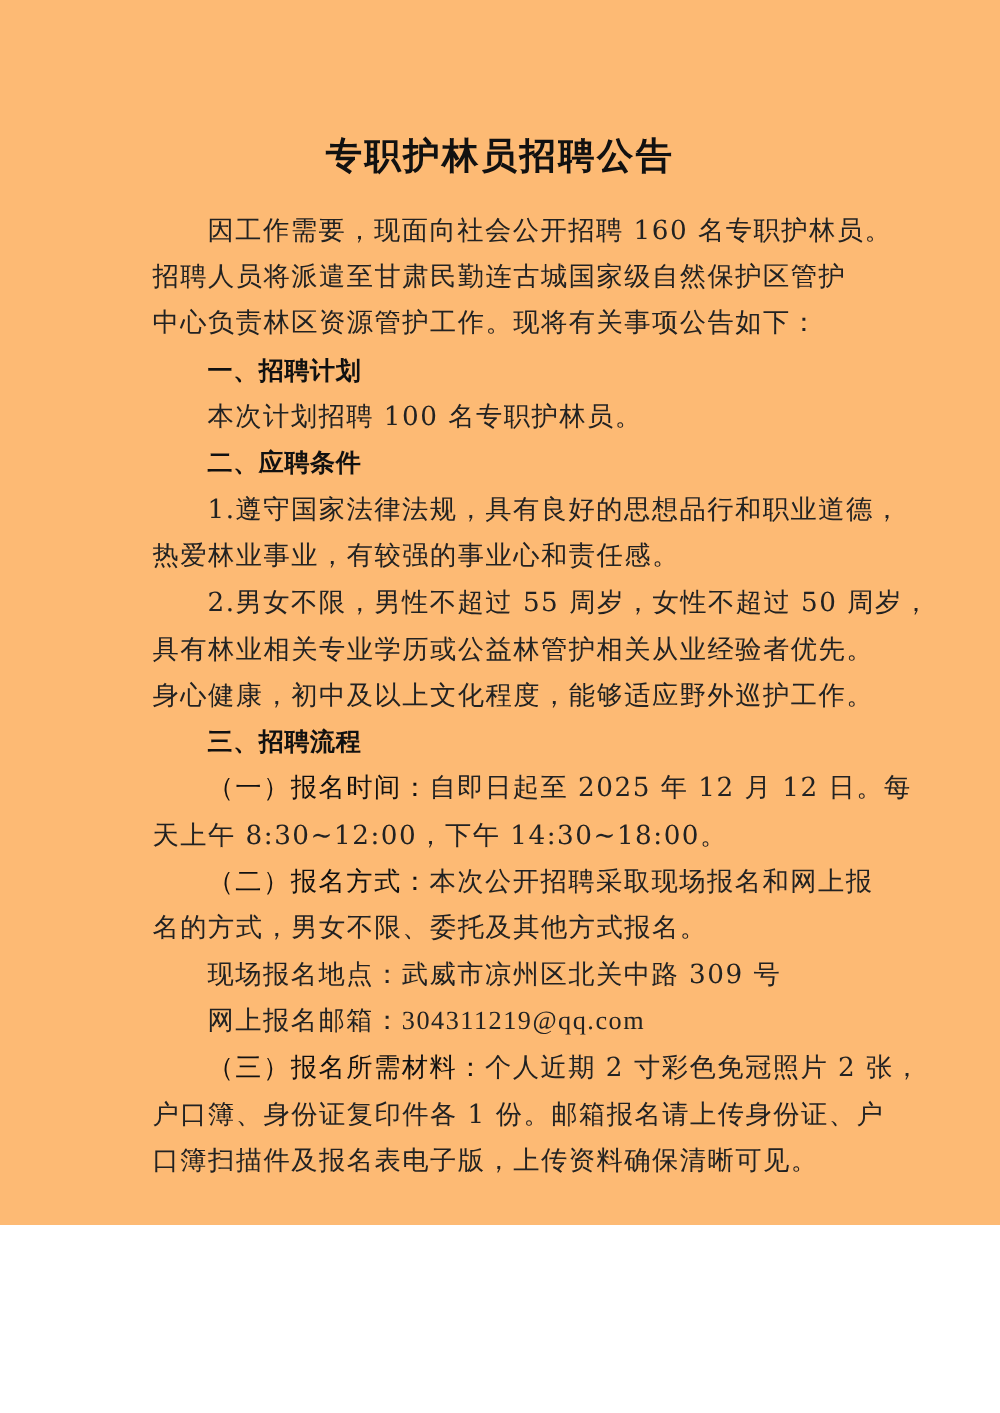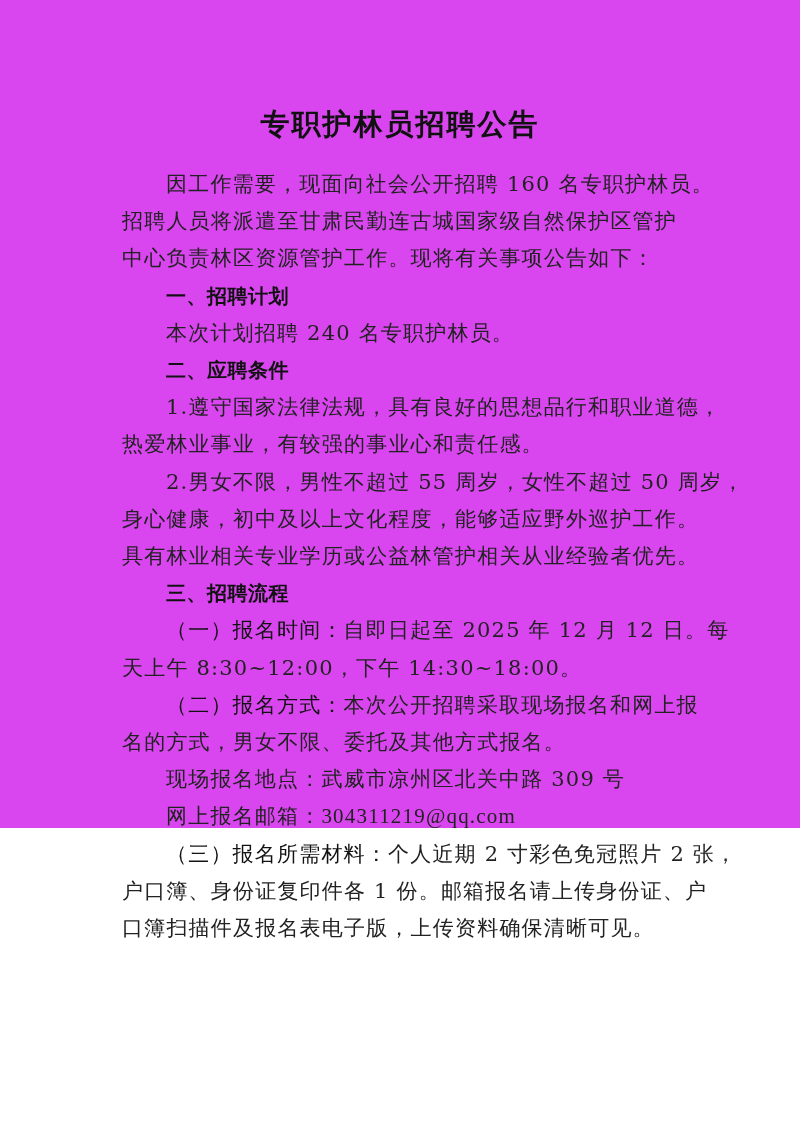--- a/index.html
+++ b/index.html
@@ -12,22 +12,22 @@
       height: 1130px;
       position: relative;
       overflow: hidden;
       color: #1a1a1a;
     }
     .page {
       position: absolute;
       left: 0;
       top: 0;
       width: 800px;
-      height: 828px;
-      background: #d946ef;
+      height: 980px;
+      background: #fdba74;
     }
     .title {
       position: absolute;
       left: 0;
       top: 104px;
       width: 800px;
       text-align: center;
       font-family: "DejaVu Sans", "Liberation Sans", sans-serif;
       font-size: 29px;
       font-weight: bold;
@@ -81,31 +81,31 @@
 
   <div class="body">
 
     <div>
       <span class="line indent">因工作需要，现面向社会公开招聘 160 名专职护林员。</span>
       <span class="line">招聘人员将派遣至甘肃民勤连古城国家级自然保护区管护</span>
       <span class="line">中心负责林区资源管护工作。现将有关事项公告如下：</span>
     </div>
 
     <div class="heading">一、招聘计划</div>
-    <span class="line indent">本次计划招聘 240 名专职护林员。</span>
+    <span class="line indent">本次计划招聘 100 名专职护林员。</span>
 
     <div class="heading">二、应聘条件</div>
     <div>
       <span class="line indent">1.遵守国家法律法规，具有良好的思想品行和职业道德，</span>
       <span class="line">热爱林业事业，有较强的事业心和责任感。</span>
     </div>
     <div>
       <span class="line indent">2.男女不限，男性不超过 55 周岁，女性不超过 50 周岁，</span>
+      <span class="line">具有林业相关专业学历或公益林管护相关从业经验者优先。</span>
       <span class="line">身心健康，初中及以上文化程度，能够适应野外巡护工作。</span>
-      <span class="line">具有林业相关专业学历或公益林管护相关从业经验者优先。</span>
     </div>
 
     <div class="heading">三、招聘流程</div>
 
     <div>
       <span class="line indent">
         <span class="bold-lead">（一）报名时间：</span><span>自即日起至 2025 年 12 月 12 日。每</span>
       </span>
       <span class="line">天上午 8:30~12:00，下午 14:30~18:00。</span>
     </div>

